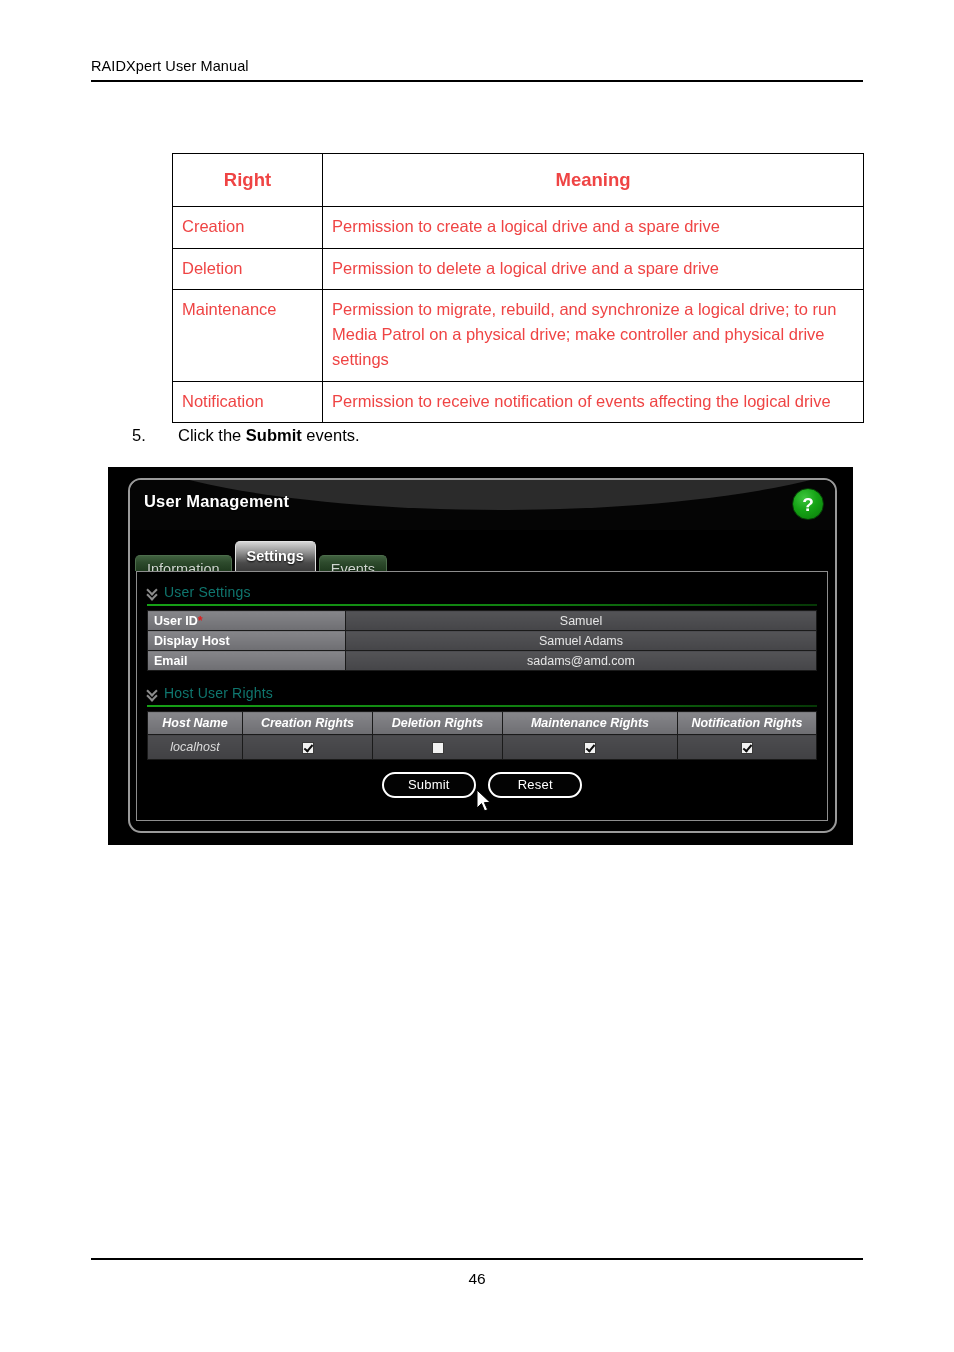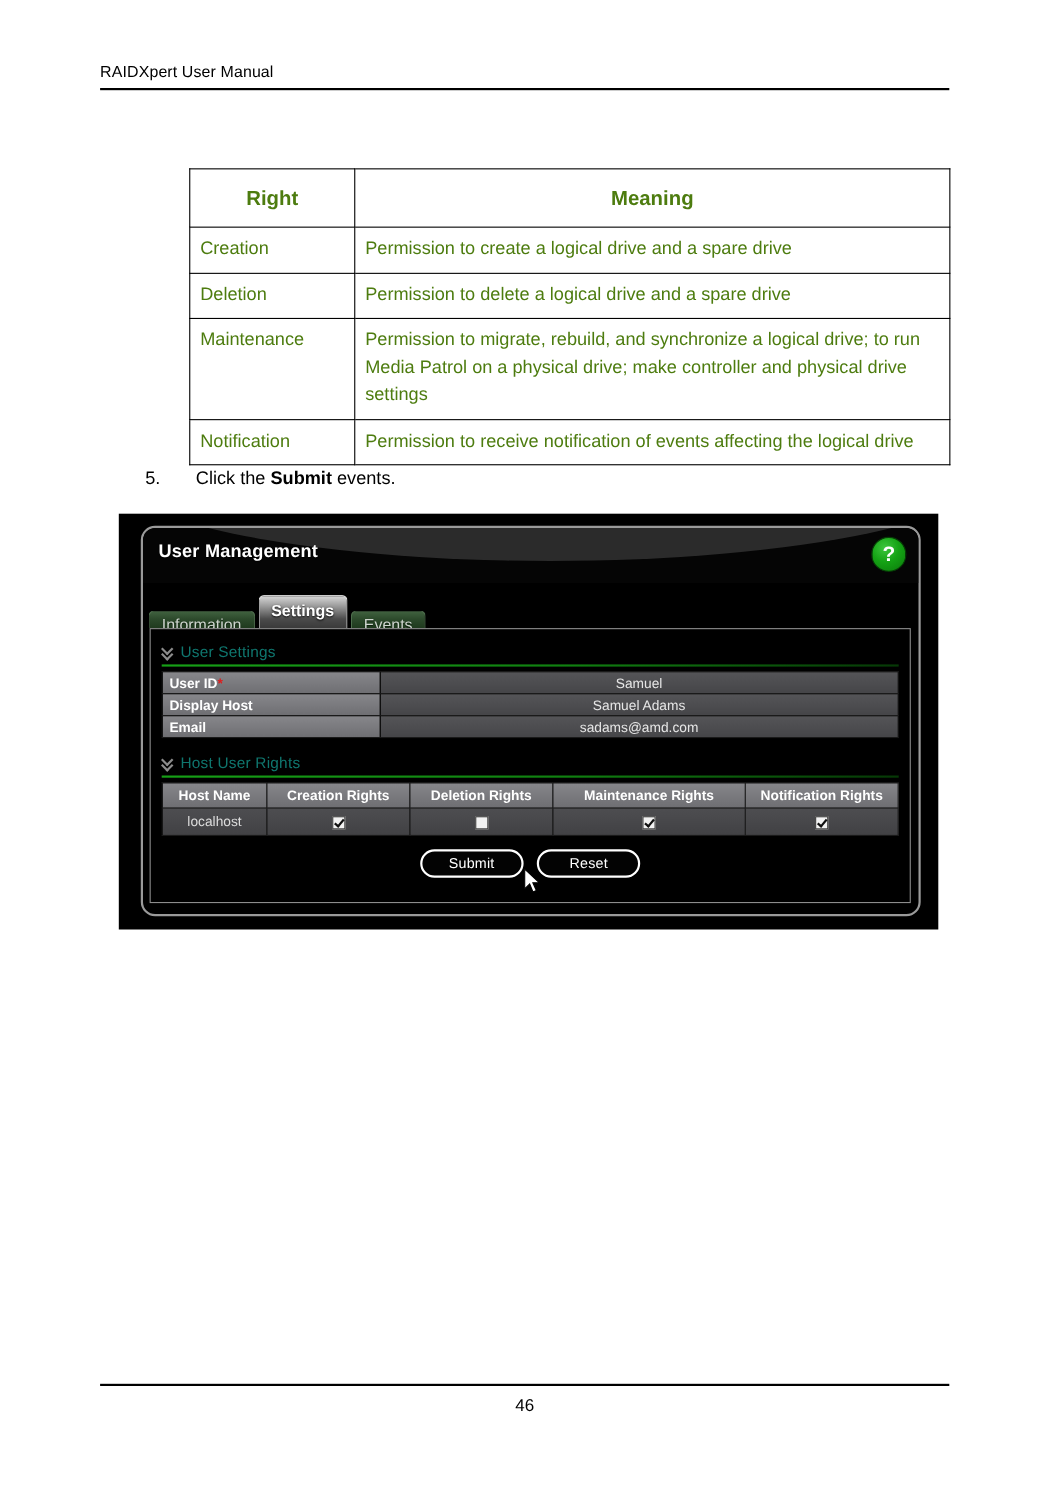--- a/index.html
+++ b/index.html
@@ -42,21 +42,21 @@
     width: 691px;
     border-collapse: collapse;
     table-layout: fixed;
   }
   .rights-table td, .rights-table th {
     border: 1.3px solid #000;
     vertical-align: top;
     padding: 7px 9px 9px 9px;
     font-size: 16.5px;
     line-height: 1.50;
-    color: #4d7c0f;
+    color: #ef4444;
     font-weight: normal;
     text-align: left;
   }
   .rights-table thead th {
     text-align: center;
     font-weight: bold;
     font-size: 18.5px;
     padding-top: 12px;
     padding-bottom: 12px;
   }
@@ -251,20 +251,21 @@
     color: #e6e6e6;
     text-align: center;
   }
   .req-star { color: #e01b1b; font-weight: bold; }
 
   
   .rights-grid {
     width: 100%;
     border-collapse: collapse;
     table-layout: fixed;
+    font-style: italic;
   }
   .rights-grid th {
     height: 20px;
     font-size: 12.5px;
     font-weight: bold;
     color: #ffffff;
     background: linear-gradient(to bottom, #86868a 0%, #6e6e72 100%);
     border: 1px solid #1a1a1a;
     text-align: center;
   }

